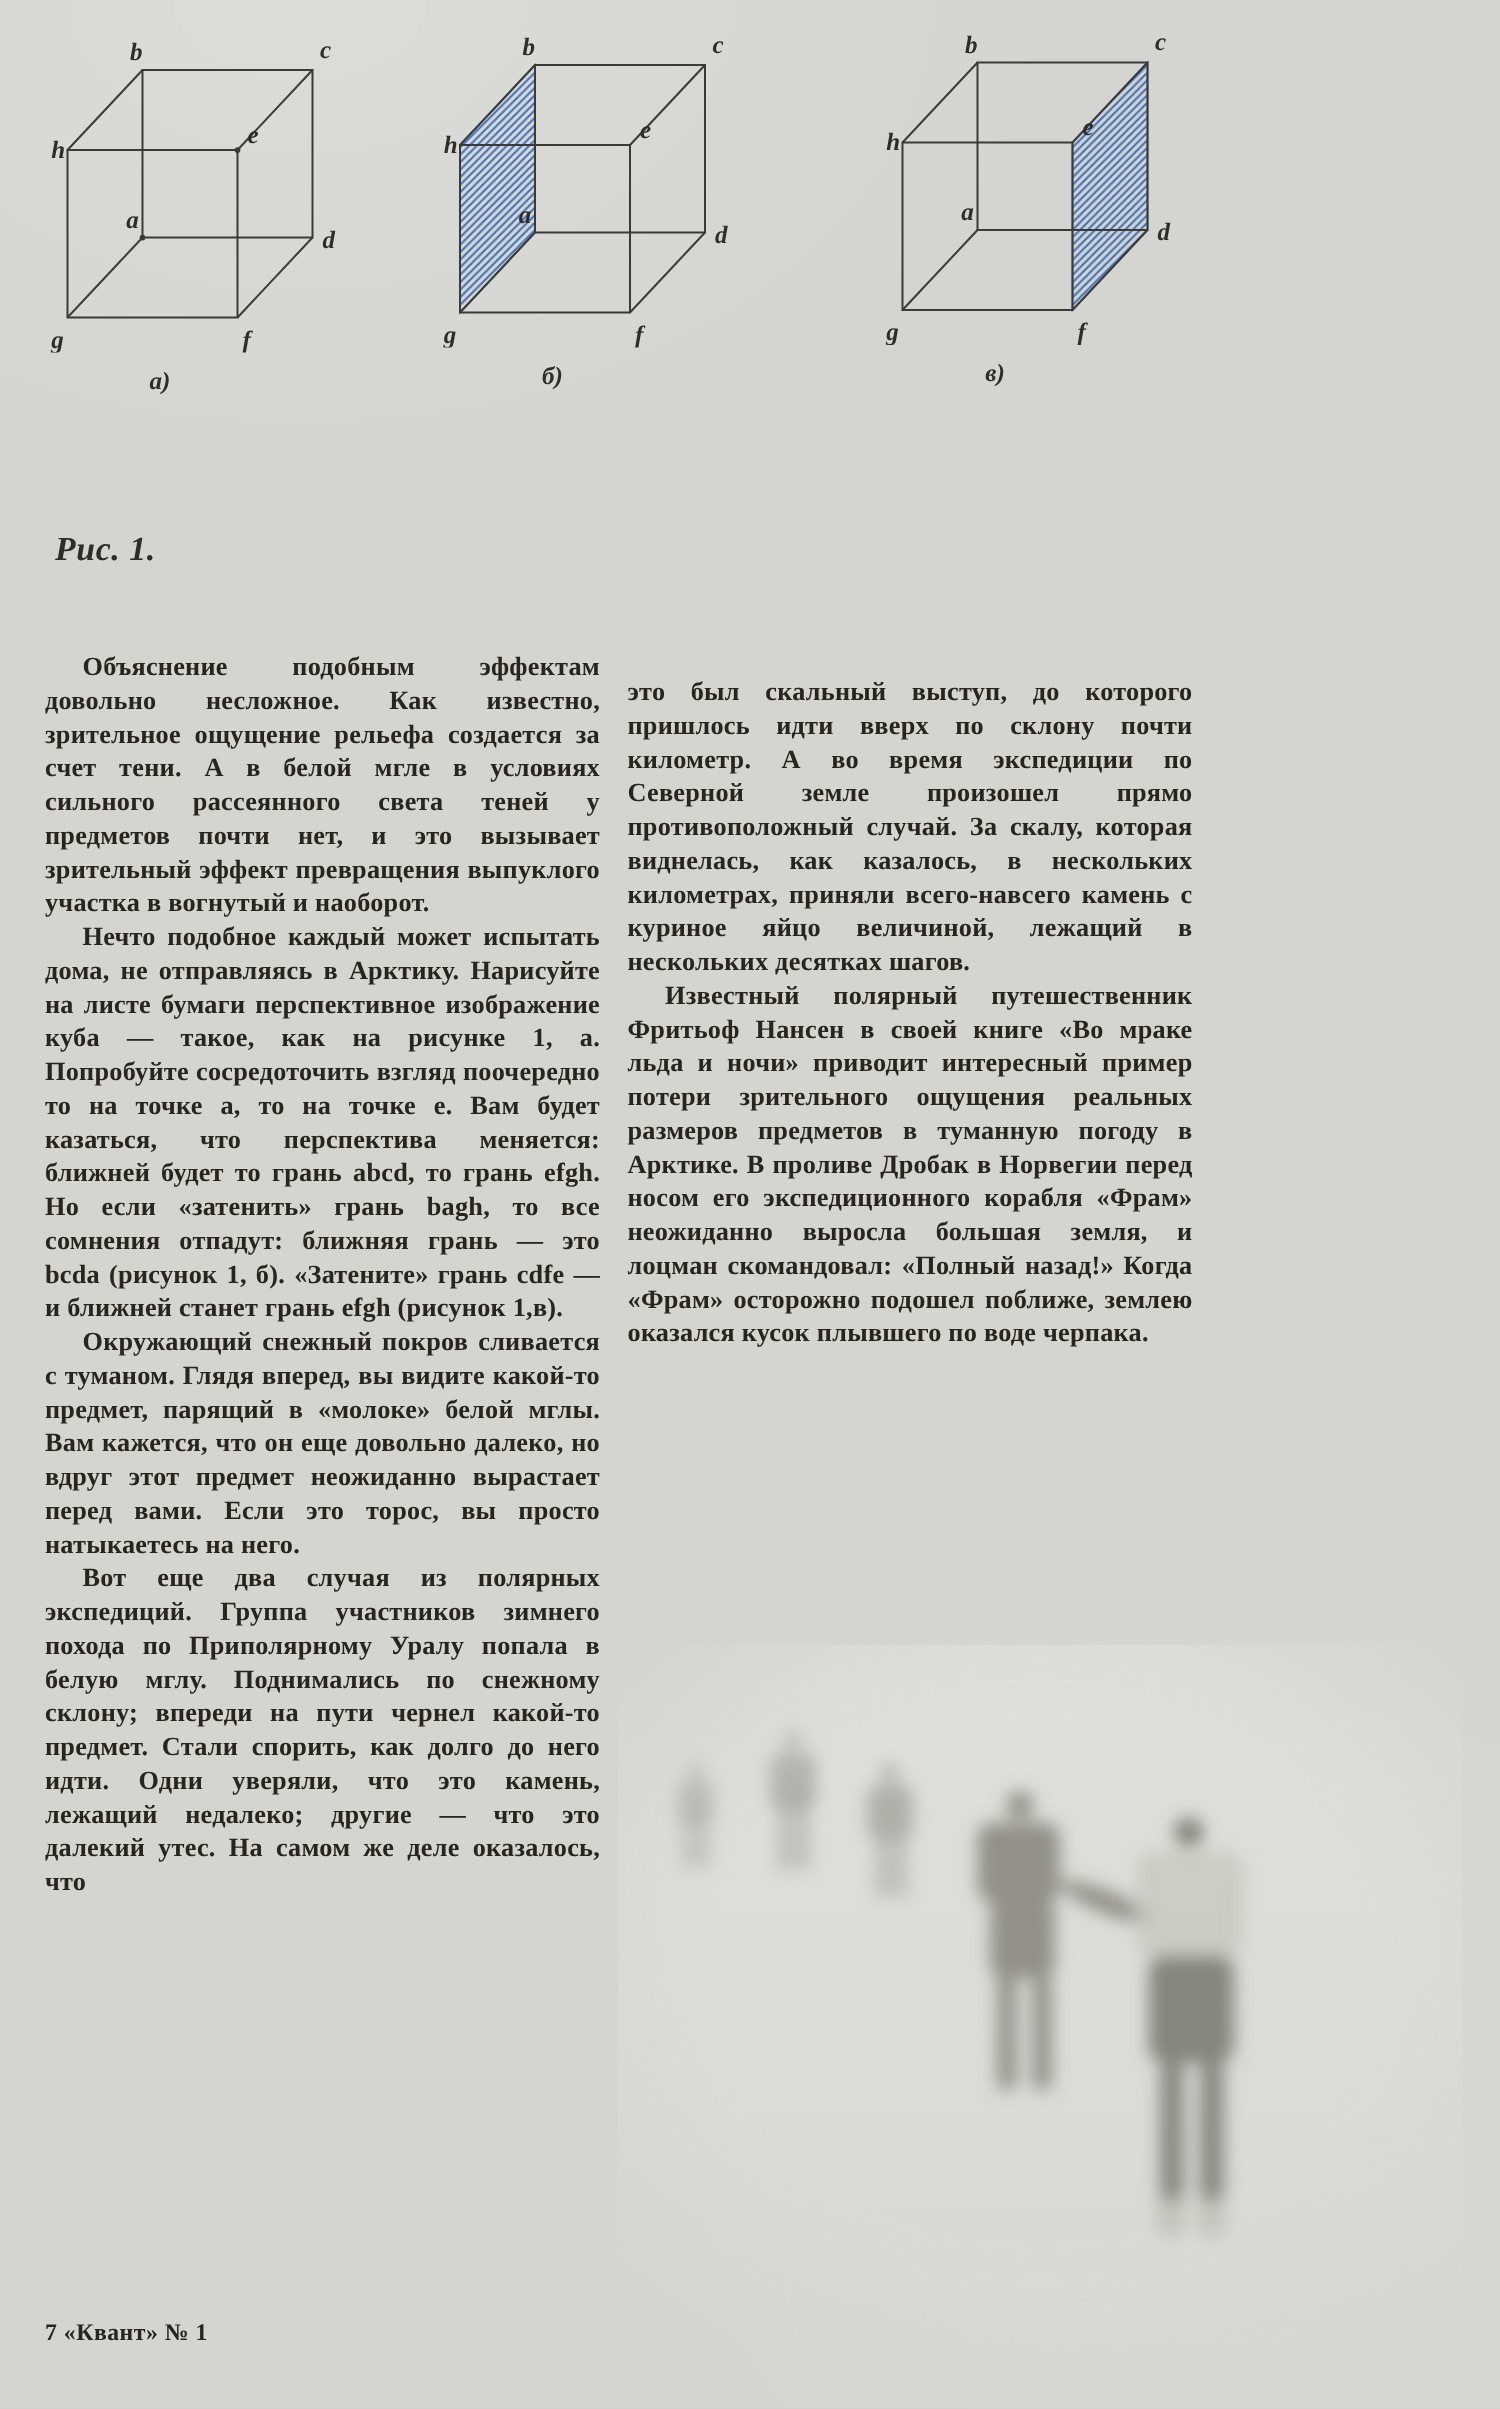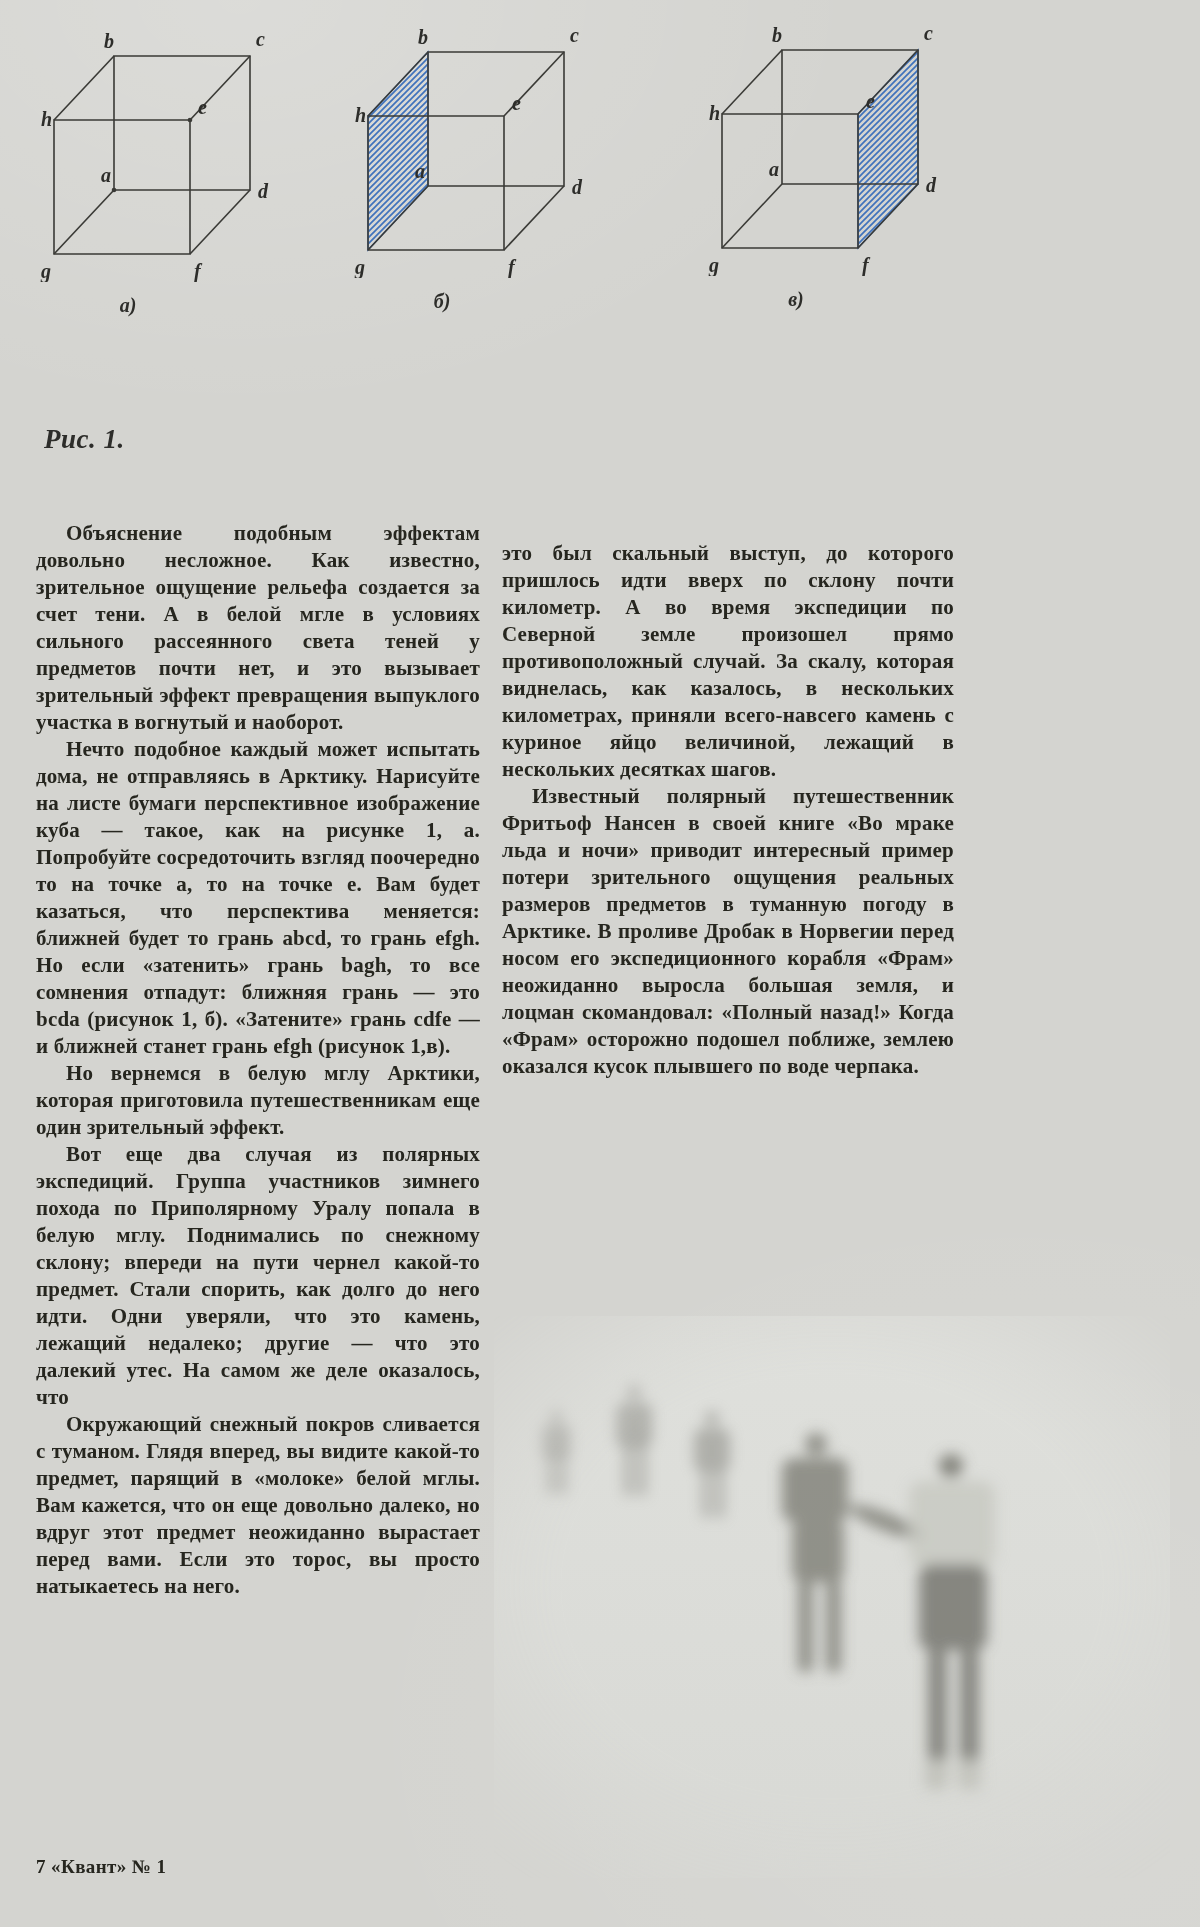--- a/index.html
+++ b/index.html
@@ -145,23 +145,22 @@
       </g>
     </svg>
     <div class="cube-sub">в)</div>
   </div>
 
   <div class="fig-caption">Рис. 1.</div>
 
   <div class="col col-left">
     <p>Объяснение подобным эффектам довольно несложное. Как известно, зрительное ощущение рельефа создается за счет тени. А в белой мгле в условиях сильного рассеянного света теней у предметов почти нет, и это вызывает зрительный эффект превращения выпуклого участка в вогнутый и наоборот.</p>
     <p>Нечто подобное каждый может испытать дома, не отправляясь в Арктику. Нарисуйте на листе бумаги перспективное изображение куба — такое, как на рисунке 1, а. Попробуйте сосредоточить взгляд поочередно то на точке а, то на точке е. Вам будет казаться, что перспектива меняется: ближней будет то грань abcd, то грань efgh. Но если «затенить» грань bagh, то все сомнения отпадут: ближняя грань — это bcda (рисунок 1, б). «Затените» грань cdfe — и ближней станет грань efgh (рисунок 1,в).</p>
-    <p>Но вернемся в белую мглу Арктики, которая приготовила путешественникам еще один зрительный эффект.</p>
+    <p>Окружающий снежный покров сливается с туманом. Глядя вперед, вы видите какой-то предмет, парящий в «молоке» белой мглы. Вам кажется, что он еще довольно далеко, но вдруг этот предмет неожиданно вырастает перед вами. Если это торос, вы просто натыкаетесь на него.</p>
     <p>Вот еще два случая из полярных экспедиций. Группа участников зимнего похода по Приполярному Уралу попала в белую мглу. Поднимались по снежному склону; впереди на пути чернел какой-то предмет. Стали спорить, как долго до него идти. Одни уверяли, что это камень, лежащий недалеко; другие — что это далекий утес. На самом же деле оказалось, что</p>
-    <p>Окружающий снежный покров сливается с туманом. Глядя вперед, вы видите какой-то предмет, парящий в «молоке» белой мглы. Вам кажется, что он еще довольно далеко, но вдруг этот предмет неожиданно вырастает перед вами. Если это торос, вы просто натыкаетесь на него.</p>
   </div>
 
   <div class="col col-right">
     <p style="text-indent:0;">это был скальный выступ, до которого пришлось идти вверх по склону почти километр. А во время экспедиции по Северной земле произошел прямо противоположный случай. За скалу, которая виднелась, как казалось, в нескольких километрах, приняли всего-навсего камень с куриное яйцо величиной, лежащий в нескольких десятках шагов.</p>
     <p>Известный полярный путешественник Фритьоф Нансен в своей книге «Во мраке льда и ночи» приводит интересный пример потери зрительного ощущения реальных размеров предметов в туманную погоду в Арктике. В проливе Дробак в Норвегии перед носом его экспедиционного корабля «Фрам» неожиданно выросла большая земля, и лоцман скомандовал: «Полный назад!» Когда «Фрам» осторожно подошел поближе, землею оказался кусок плывшего по воде черпака.</p>
   </div>
 
   <div class="photo">
     <svg width="676" height="562" viewBox="0 0 676 562">
       <defs>

